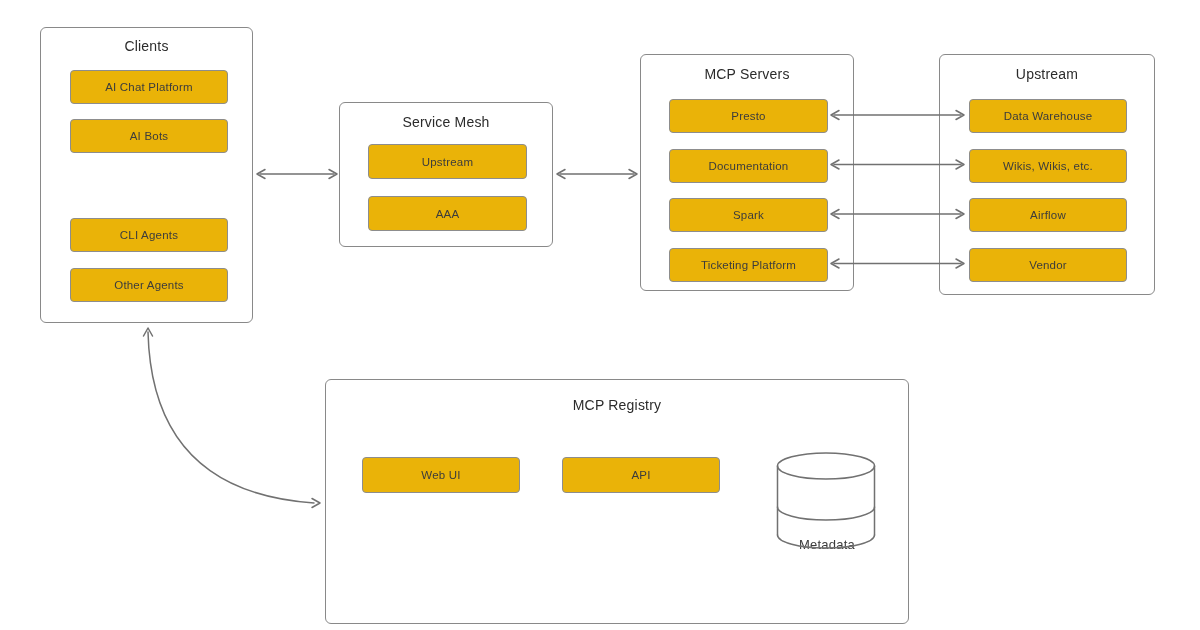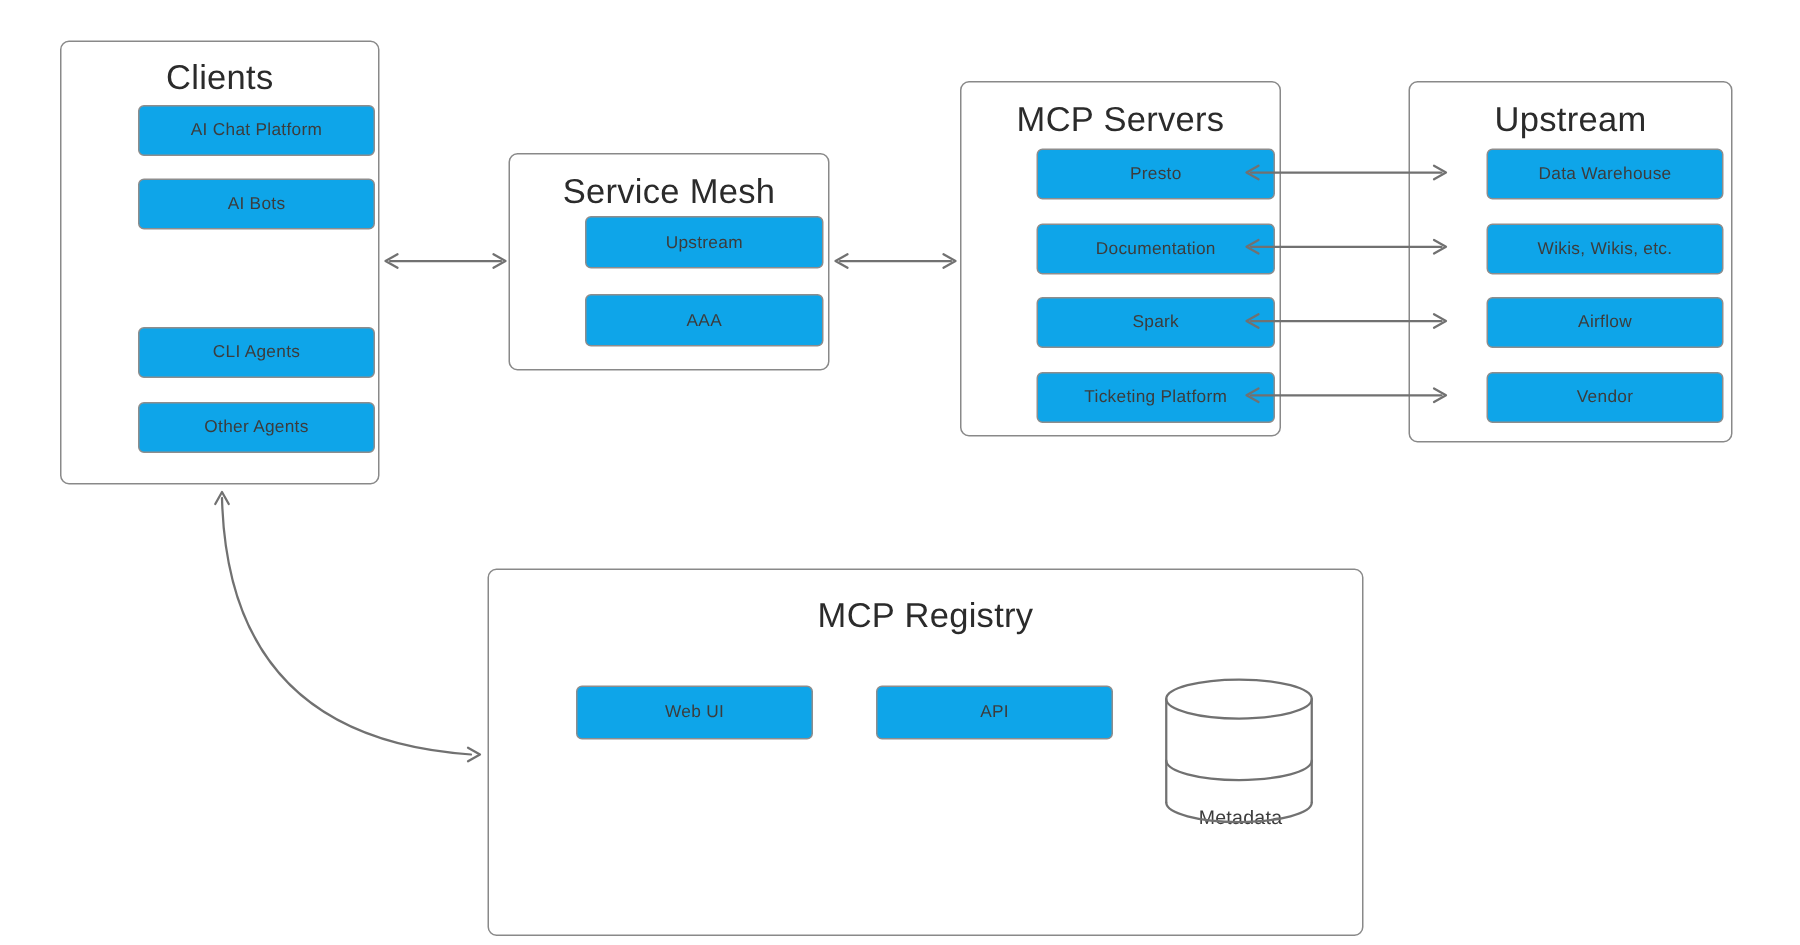--- a/index.html
+++ b/index.html
@@ -6,26 +6,26 @@
   *{box-sizing:border-box;}
   .canvas{
     position:relative;width:1200px;height:630px;background:#ffffff;
     font-family:"Liberation Sans", sans-serif;overflow:hidden;
   }
   .box{
     position:absolute;border:1.5px solid #898989;border-radius:6px;background:#ffffff;
   }
   .box-title{
     position:absolute;left:0;width:100%;text-align:center;
-    font-size:23px;font-weight:500;color:#2b2b2b;letter-spacing:.2px;
+    font-size:14px;font-weight:500;color:#2b2b2b;letter-spacing:.2px;
   }
   .node{
-    position:absolute;border:1.4px solid #8d8d8d;border-radius:4px;background:#0ea5e9;
+    position:absolute;border:1.4px solid #8d8d8d;border-radius:4px;background:#eab308;
     display:flex;align-items:center;justify-content:center;
-    font-size:11.5px;color:#3c3c3c;letter-spacing:.2px;white-space:nowrap;margin-left:22px;
+    font-size:11.5px;color:#3c3c3c;letter-spacing:.2px;white-space:nowrap;
   }
   .small-label{
     position:absolute;text-align:center;font-size:13px;color:#3c3c3c;letter-spacing:.2px;
   }
   svg.overlay{position:absolute;left:0;top:0;width:1200px;height:630px;pointer-events:none;}
   .stroke{stroke:#717171;stroke-width:1.5;fill:none;stroke-linecap:round;stroke-linejoin:round;}
 </style>
 </head>
 <body>
 

